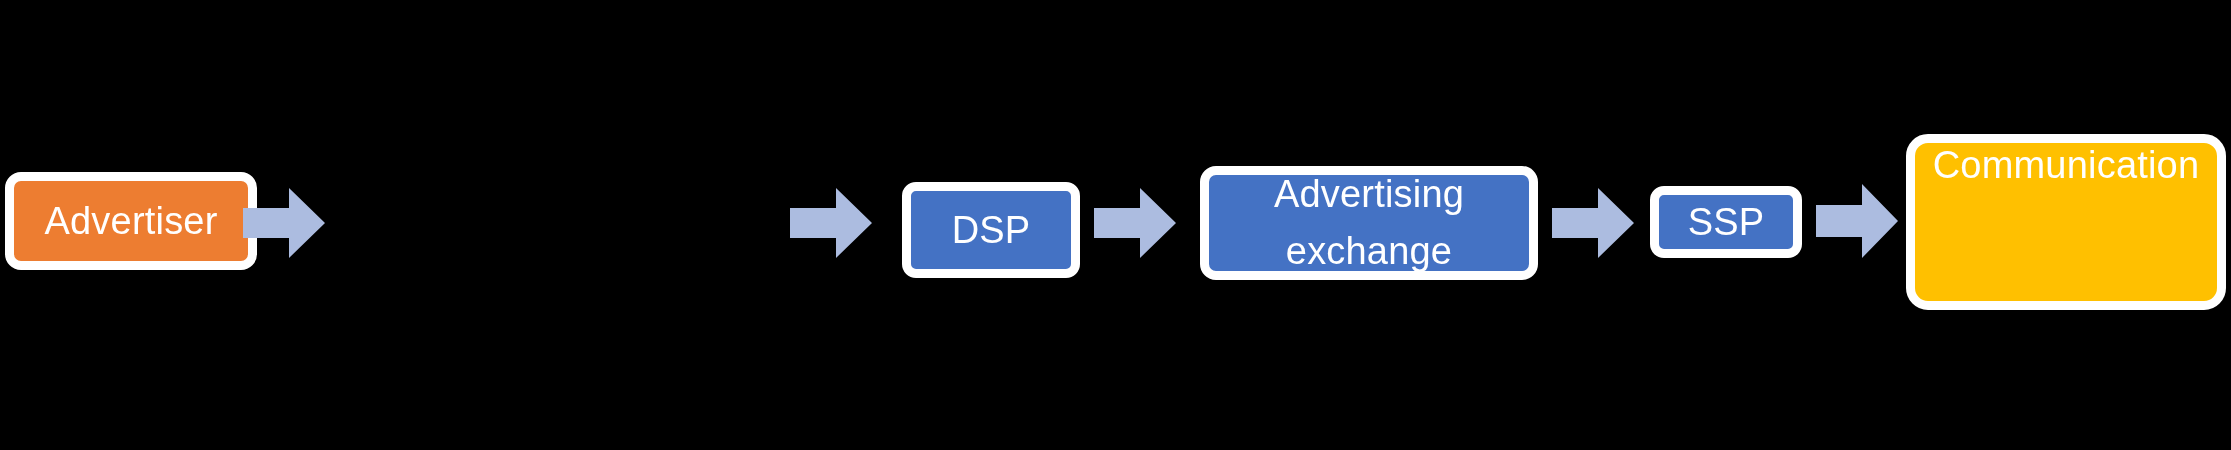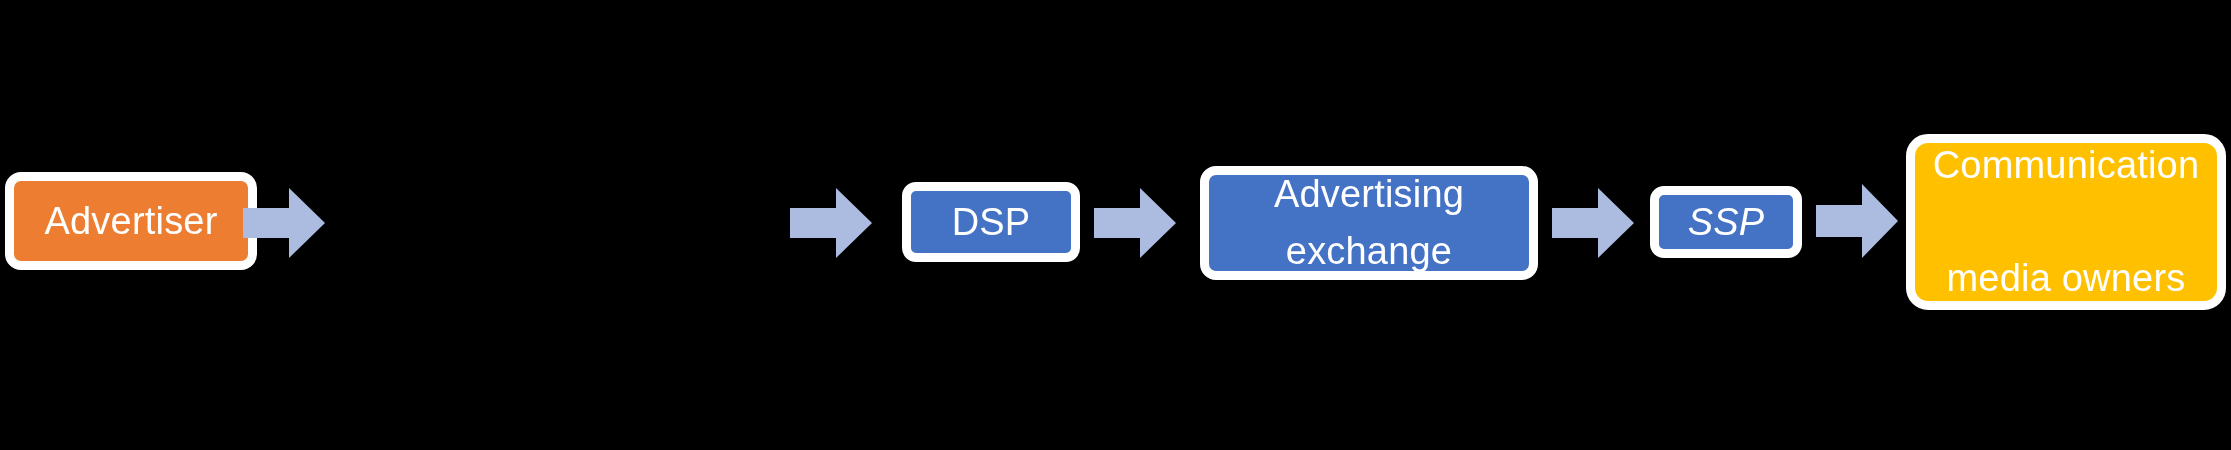--- a/index.html
+++ b/index.html
@@ -49,34 +49,33 @@
   }
   #node-media-agency {
     left: 452px; top: 132px; width: 322px; height: 178px;
     font-size: 38px;
     border-radius: 22px;
   }
   #node-media-agency .line + .line {
     margin-top: 0.55em;
   }
   #node-dsp {
-    left: 902px; top: 182px; width: 178px; height: 80px;
+    left: 902px; top: 182px; width: 178px; height: 96px;
     font-size: 38px;
     border-radius: 14px;
   }
   #node-ad-exchange {
     left: 1200px; top: 166px; width: 338px; height: 114px;
     font-size: 38px;
     border-radius: 16px;
   }
   #node-ssp {
     left: 1650px; top: 186px; width: 152px; height: 72px;
     font-size: 38px;
     border-radius: 14px;
-    font-style: italic;
   }
   #node-media-owners {
     left: 1906px; top: 134px; width: 320px; height: 176px;
     font-size: 38px;
     border-radius: 22px;
   }
   
   .arrow {
     position: absolute;
     display: block;
@@ -136,16 +135,15 @@
   </div>
 
   <span class="arrow" id="arrow-5">
     <svg viewBox="0 0 82 74" width="82" height="74" aria-hidden="true">
       <polygon points="0,21 46,21 46,0 82,37 46,74 46,53 0,53" fill="#acbce0"></polygon>
     </svg>
   </span>
 
   <div class="node" id="node-media-owners" style="background: rgb(255, 192, 0); color: rgb(255, 255, 255); border-color: rgb(255, 255, 255); justify-content: space-between;">
     <span class="line">Communication</span>
-    <span class="line">media owners</span>
   </div>
 
 </div>
 
 </body></html>

